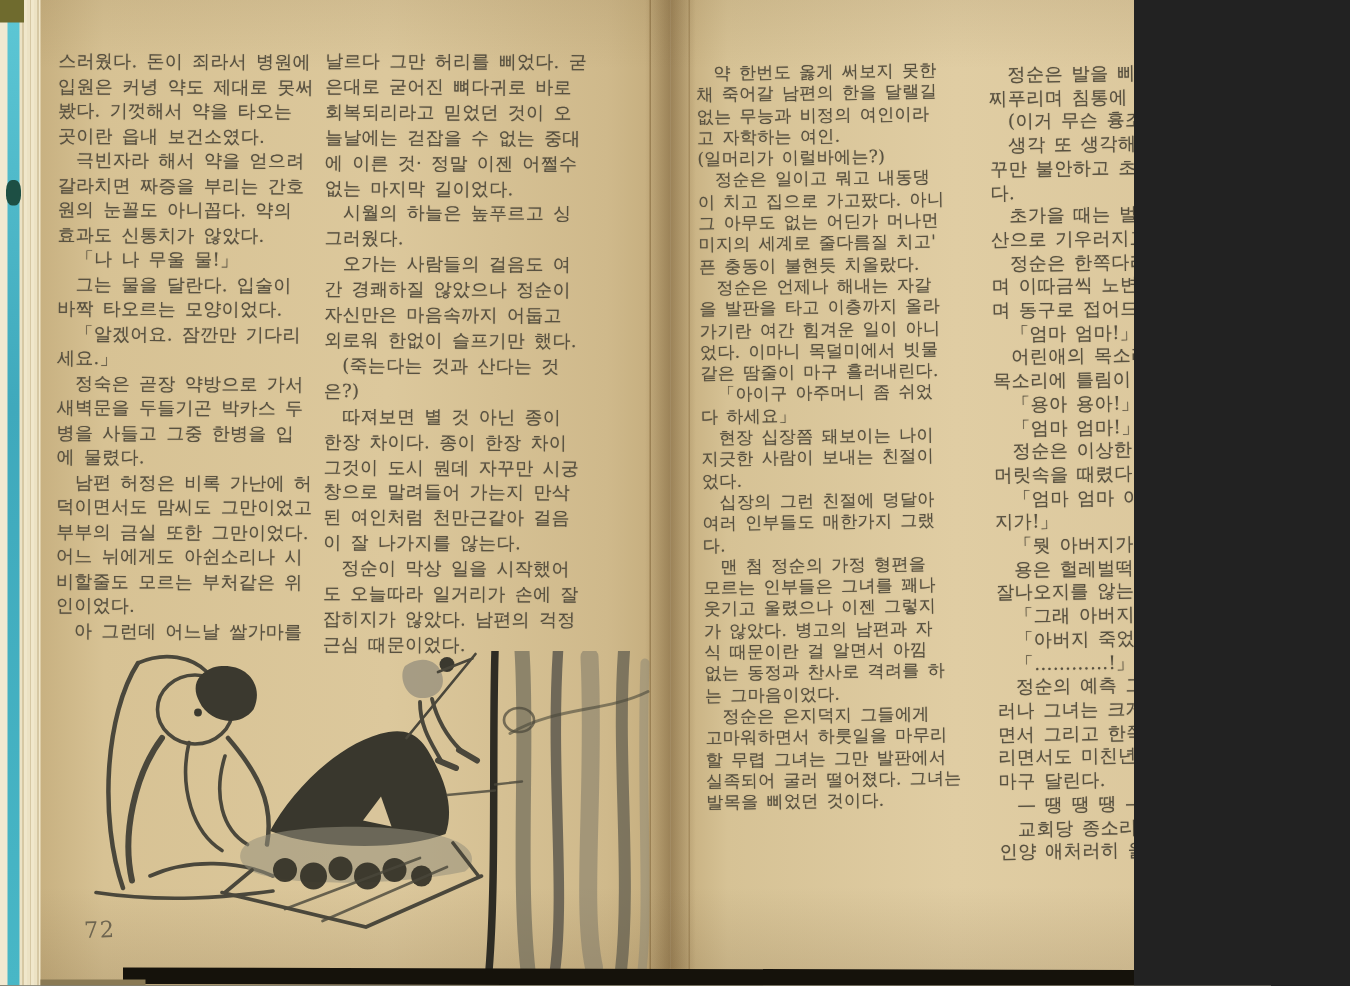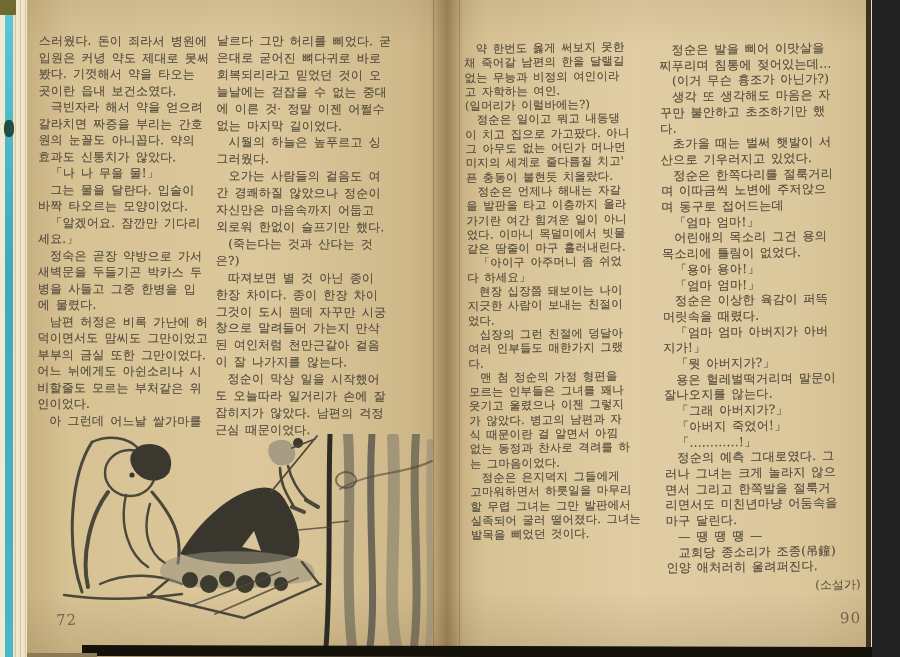--- a/index.html
+++ b/index.html
@@ -1,16 +1,16 @@
 <!DOCTYPE html>
 <html><head>
 <meta charset="utf-8">
 <style>
   html,body{margin:0;padding:0;background:#222;}
-  .scan{position:relative;width:872px;height:657px;overflow:hidden;
+  .scan{position:relative;width:756px;height:657px;overflow:hidden;
         background:#efe6ca;font-family:"DejaVu Serif", serif;}
 
   
   .edge-left{position:absolute;left:0;top:0;width:27px;height:657px;background:#f1e9d1;}
   .corner-olive{position:absolute;left:0;top:0;width:16px;height:15px;background:#6f6b2e;}
   .teal-strip{position:absolute;left:5px;top:14px;width:8px;height:643px;
               background:linear-gradient(#5cc6d4,#3fa9bc 40%,#48b7c6);}
   .teal-notch{position:absolute;left:4px;top:120px;width:10px;height:17px;background:#1d4f44;border-radius:40%;}
   .page-edges{position:absolute;left:13px;top:0;width:14px;height:657px;
               background:repeating-linear-gradient(90deg,#ece2c4 0 2px,#d6c8a4 2px 3px,#f0e7cb 3px 5px);}

